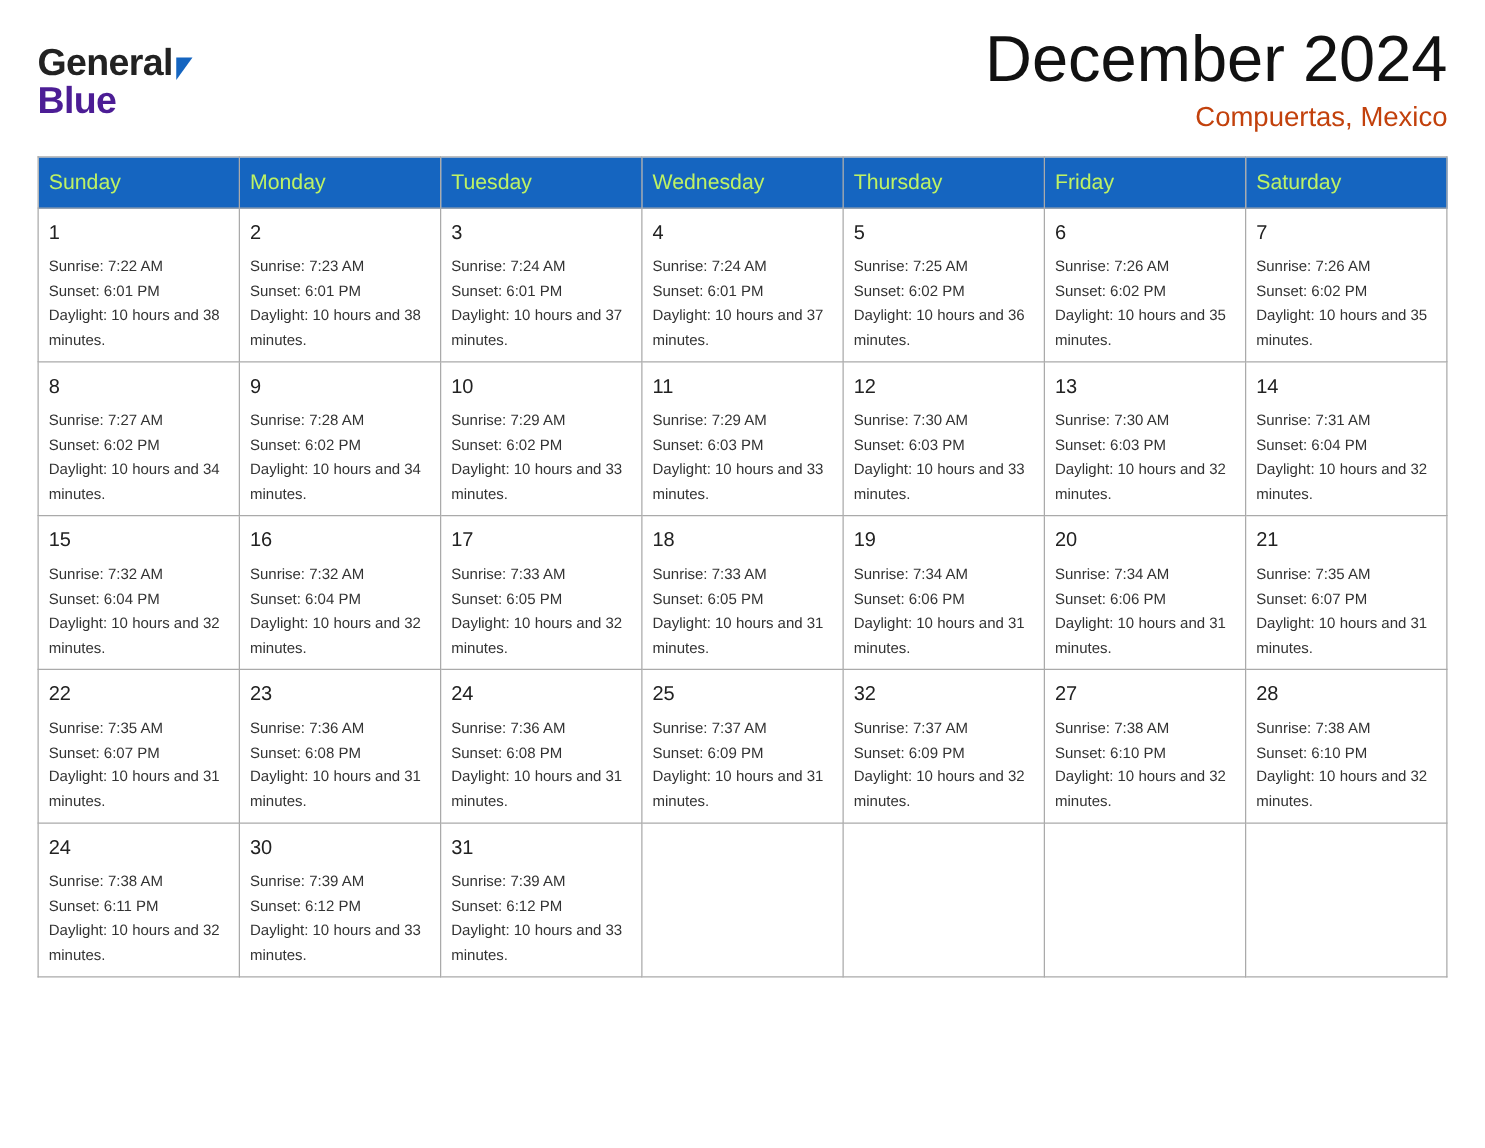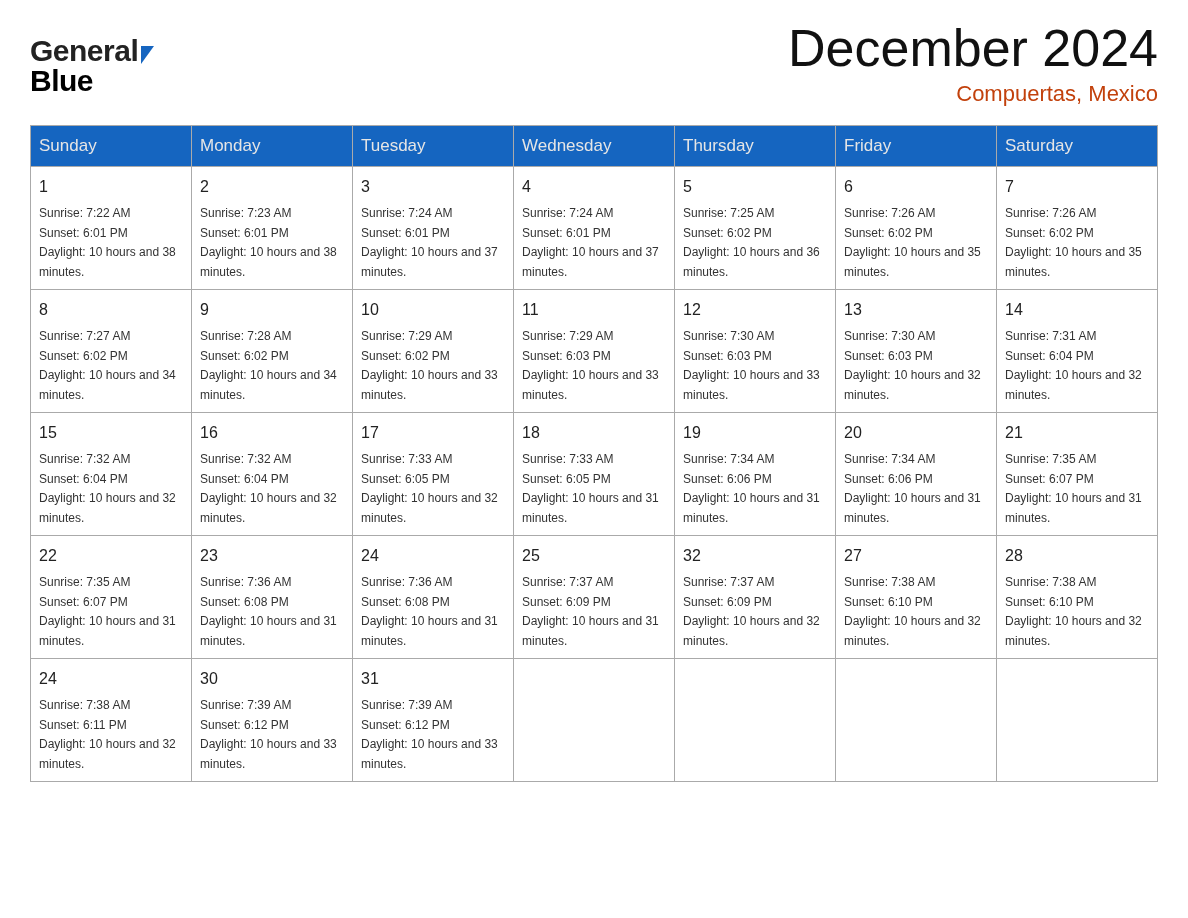--- a/index.html
+++ b/index.html
@@ -32,21 +32,21 @@
       color: #c2410c;
       margin-top: 4px;
     }
     .calendar {
       width: 100%;
       border-collapse: collapse;
       border: 1px solid #aaa;
     }
     .calendar th {
       background-color: #1565c0;
-      color: #e5e5e5;
+      color: #bef264;
       font-size: 17px;
       font-weight: normal;
       padding: 10px 8px;
       text-align: left;
       border: 1px solid #aaa;
     }
     .calendar td {
       vertical-align: top;
       padding: 8px 8px;
       border: 1px solid #aaa;
@@ -96,21 +96,21 @@
       border-width: 18px 13px 0 0;
       border-color: #1565c0 transparent transparent transparent;
       display: inline-block;
       margin-left: 3px;
       position: relative;
       top: 4px;
     }
     .blue-text {
       font-size: 30px;
       font-weight: bold;
-      color: #000000;
+      color: #4c1d95;
       letter-spacing: -0.5px;
       margin-top: -4px;
     }
   </style>
 </head>
 <body>
 
 <div class="header">
   <div class="logo-wrap">
     <div class="logo-text">

